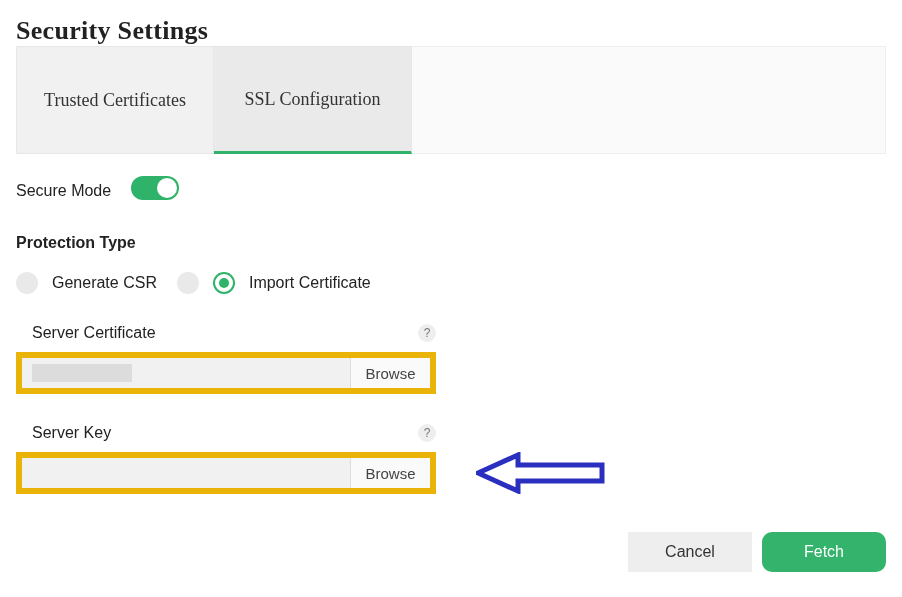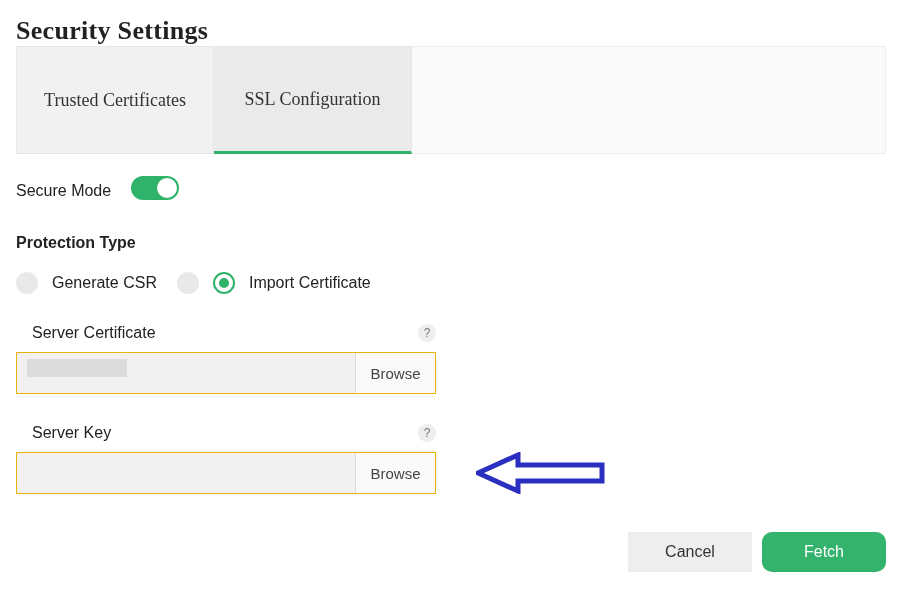--- a/index.html
+++ b/index.html
@@ -130,21 +130,21 @@
       background: #eee;
       color: #777;
       font-size: 12px;
       display: flex;
       align-items: center;
       justify-content: center;
       cursor: pointer;
     }
     .file-row {
       display: flex;
-      border: 1px solid #eab308;
+      border: 6px solid #eab308;
       height: 42px;
     }
     .file-input {
       flex: 1;
       background: #f1f1f1;
       border: none;
       padding: 6px 10px;
     }
     .file-input .chip {
       display: inline-block;

